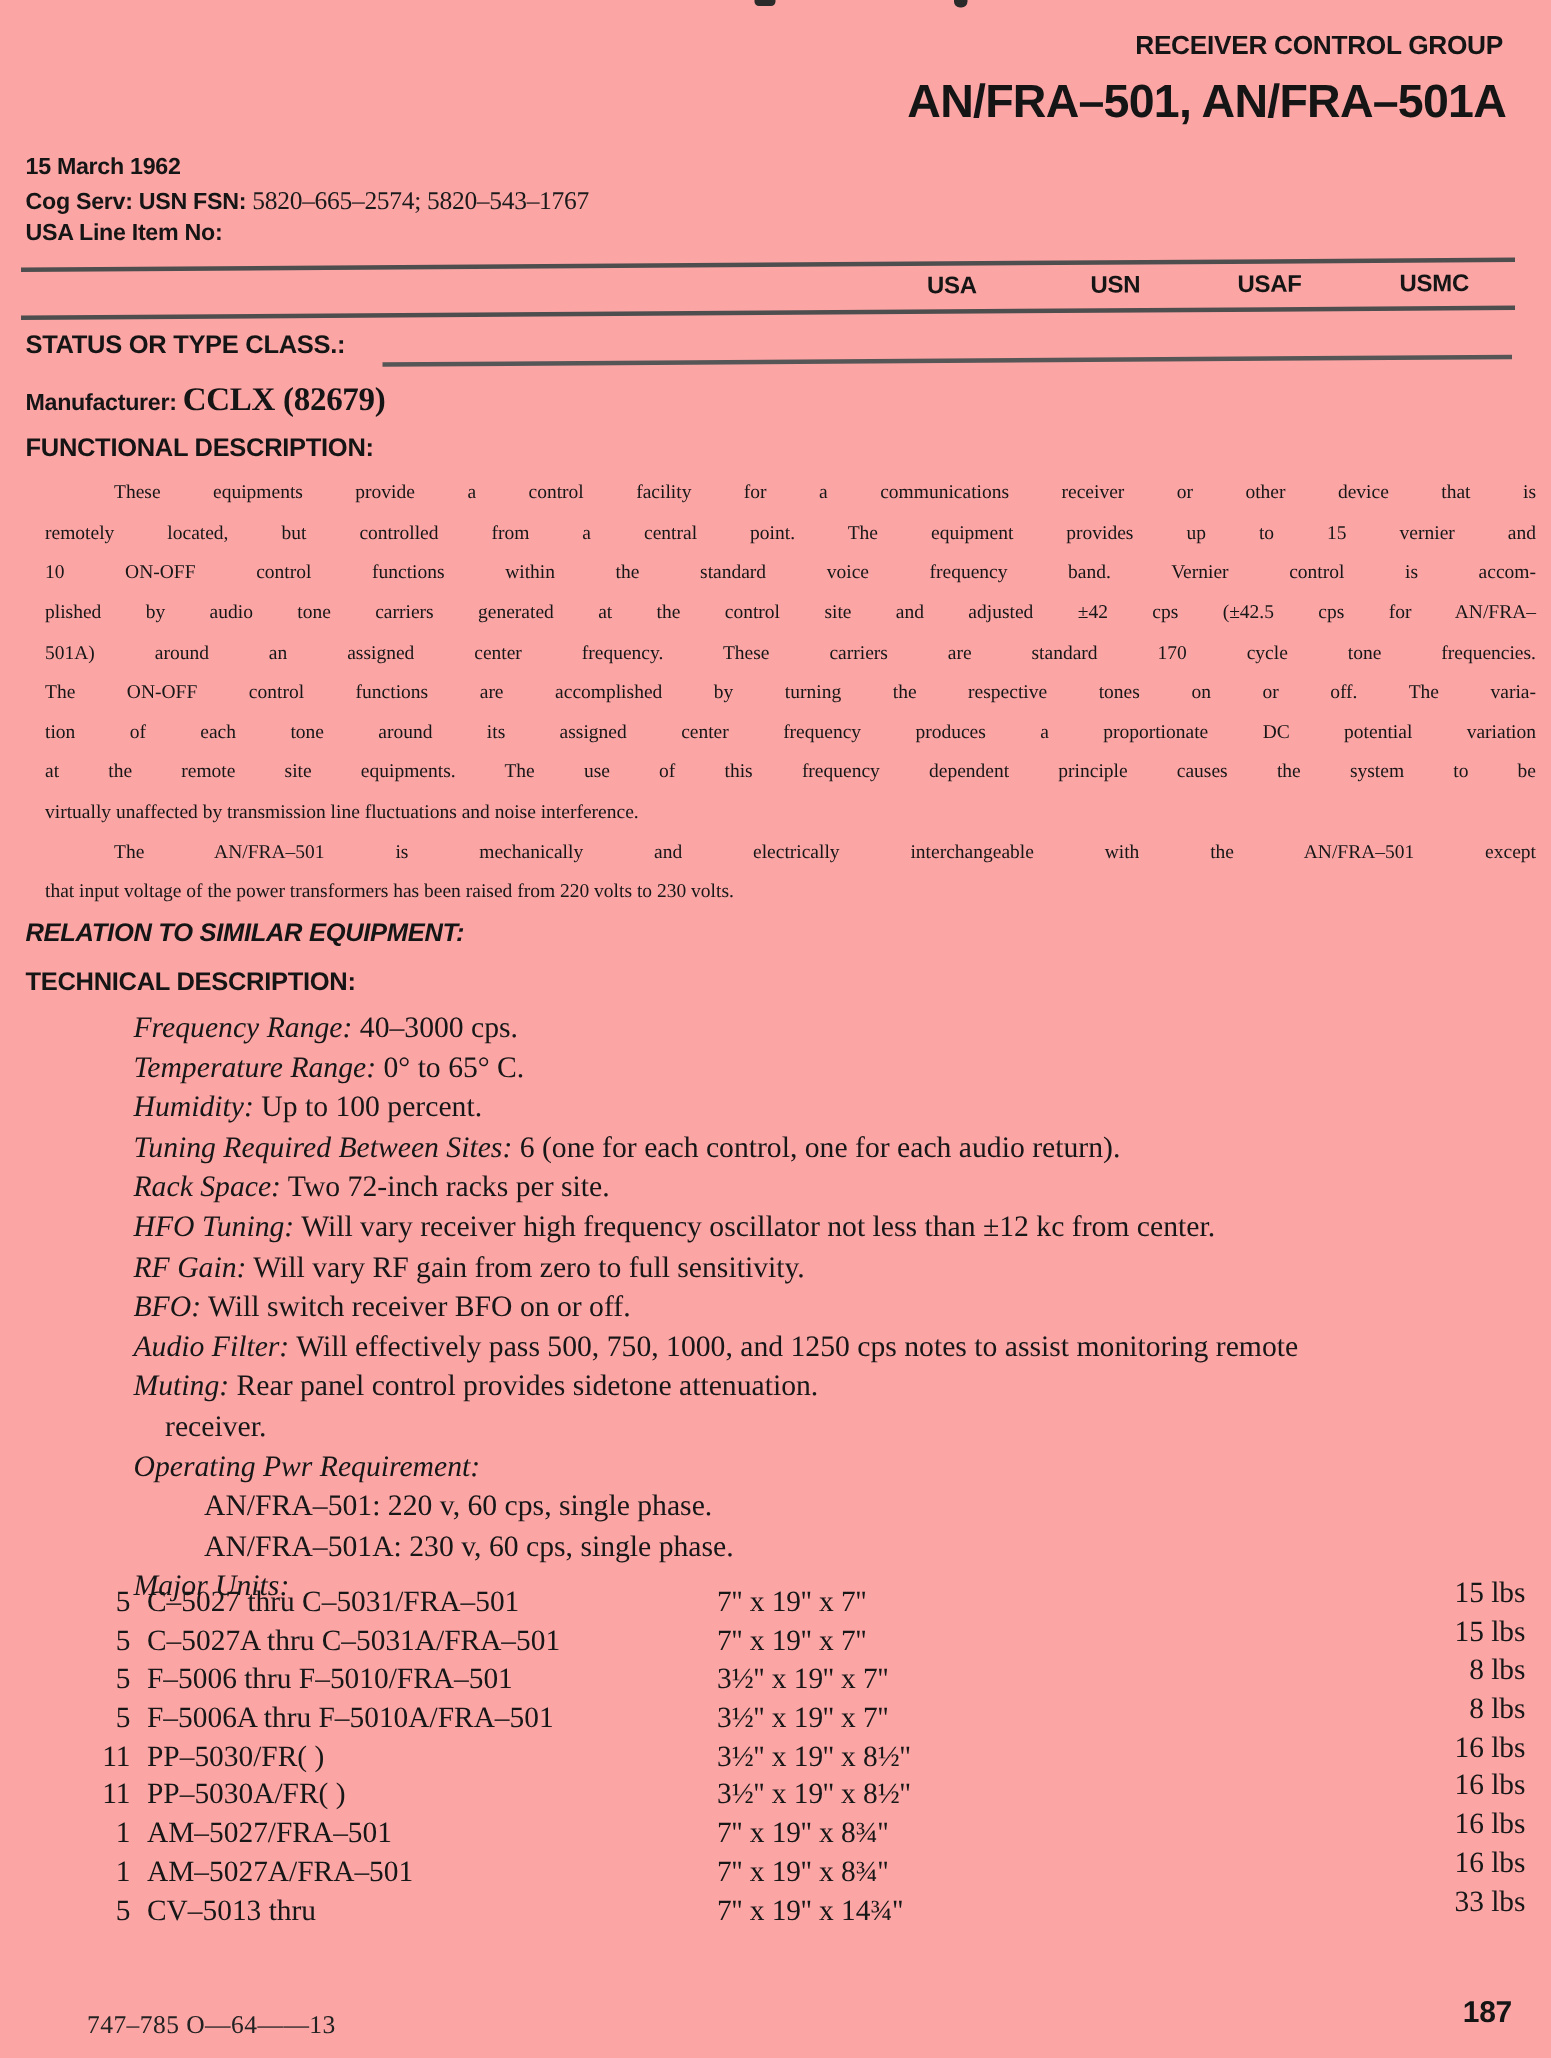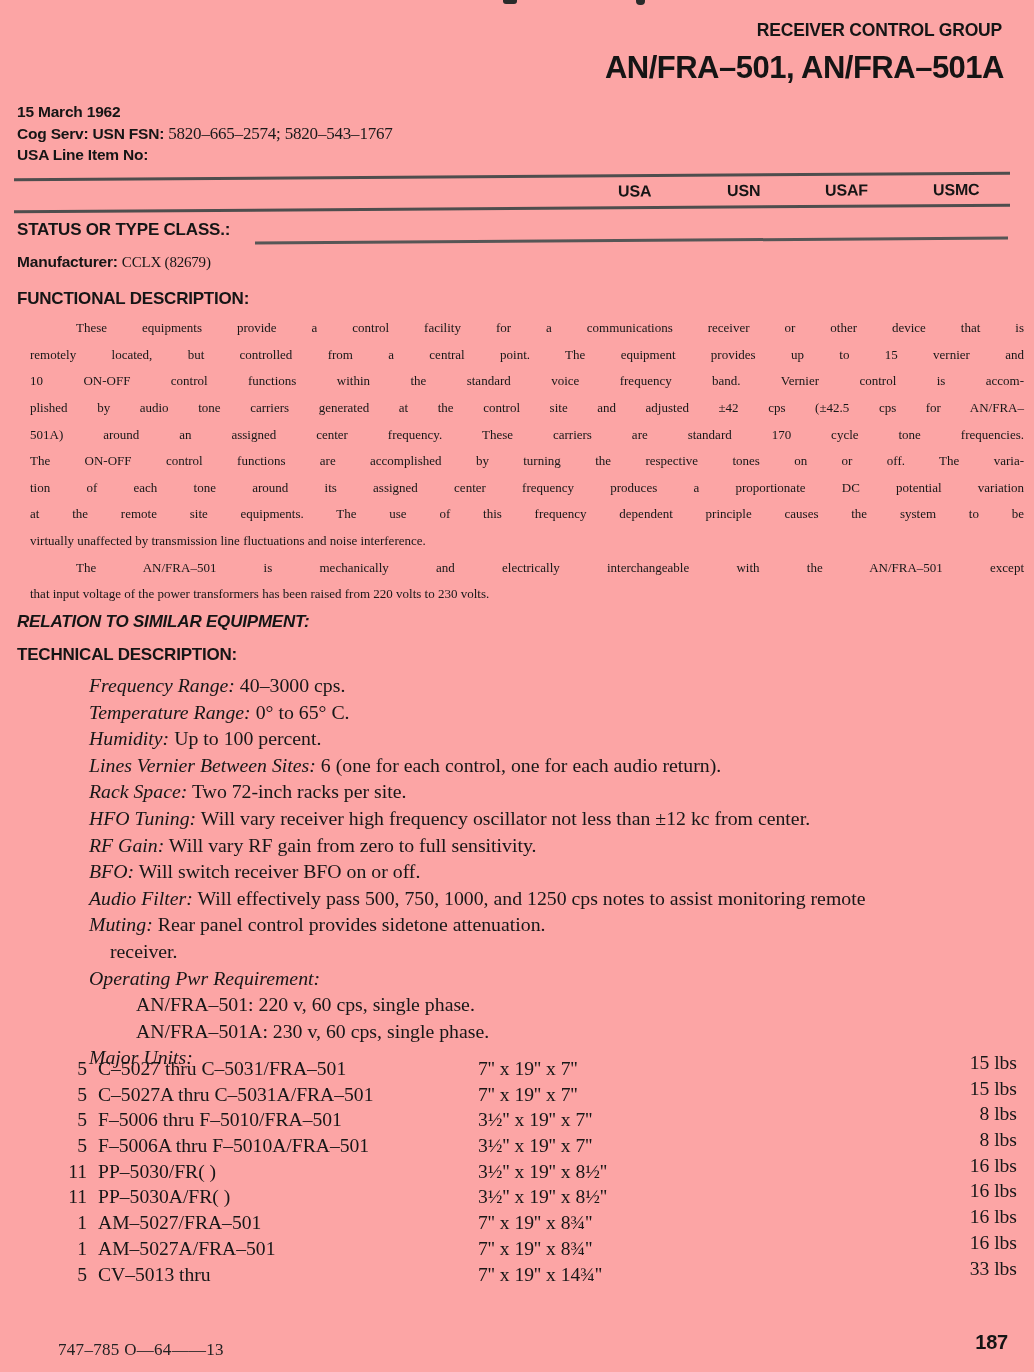--- a/index.html
+++ b/index.html
@@ -25,21 +25,21 @@
   .rule1 { left:14px; top:175px; width:996px; height:3px; }
   .rule2 { left:14px; top:207px; width:996px; height:3px; }
   .rule3 { left:255px; top:239px; width:753px; height:2.5px; background:#565656; }
 
   .services { top:183px; left:0; width:1034px; font-size:16px; transform:rotate(-0.25deg); }
   .svc { position:absolute; top:0; }
   .svc0 { left:618px; } .svc1 { left:727px; } .svc2 { left:825px;text-align:right; } .svc3 { left:933px; }
 
   .status-h { left:17px; top:220px; font-size:17px; }
   .manu { left:17px; top:253px; font-size:15.5px; }
-  .manu .val { font-family:"Liberation Serif", serif; font-weight:400; font-size:15px; }
+  .manu .val { font-family:"Liberation Serif", serif; font-weight:700; font-size:22px; }
 
   .func-h { left:17px; top:289px; font-size:17px; }
   .rel-h  { left:17px; top:612px; font-size:17px;font-style:italic; }
   .tech-h { left:17px; top:645px; font-size:17px; }
 
   .paras { left:30px; top:315px; width:994px; font-size:13px; color:#171717; }
   .bodyline { height:26.65px; line-height:26.65px; white-space:nowrap;
               text-align:justify; text-align-last:justify; }
   .bodyline.last { text-align-last:left; }
   .bodyline.first { text-indent:46px; }
@@ -109,21 +109,21 @@
     <div class="bodyline last">that input voltage of the power transformers has been raised from 220 volts to 230 volts.</div>
   </div>
 
   <div class="abs hsans rel-h">RELATION TO SIMILAR EQUIPMENT:</div>
   <div class="abs hsans tech-h">TECHNICAL DESCRIPTION:</div>
 
   <div class="abs tech">
     <div class="tline"><span class="lab">Frequency Range:</span> <span>40–3000 cps.</span></div>
     <div class="tline"><span class="lab">Temperature Range:</span> <span>0° to 65° C.</span></div>
     <div class="tline"><span class="lab">Humidity:</span> <span>Up to 100 percent.</span></div>
-    <div class="tline"><span class="lab">Lines Vernier Between Sites:</span> <span>6 (one for each control, one for each audio return).</span></div>
+    <div class="tline"><span class="lab">Tuning Required Between Sites:</span> <span>6 (one for each control, one for each audio return).</span></div>
     <div class="tline"><span class="lab">Rack Space:</span> <span>Two 72-inch racks per site.</span></div>
     <div class="tline"><span class="lab">HFO Tuning:</span> <span>Will vary receiver high frequency oscillator not less than ±12 kc from center.</span></div>
     <div class="tline"><span class="lab">RF Gain:</span> <span>Will vary RF gain from zero to full sensitivity.</span></div>
     <div class="tline"><span class="lab">BFO:</span> <span>Will switch receiver BFO on or off.</span></div>
     <div class="tline"><span class="lab">Audio Filter:</span> <span>Will effectively pass 500, 750, 1000, and 1250 cps notes to assist monitoring remote</span></div>
     <div class="tline"><span class="lab">Muting:</span> <span>Rear panel control provides sidetone attenuation.</span></div>
     <div class="tline tcont">receiver.</div>
     <div class="tline"><span class="lab">Operating Pwr Requirement:</span></div>
     <div class="tline tsub">AN/FRA–501: 220 v, 60 cps, single phase.</div>
     <div class="tline tsub">AN/FRA–501A: 230 v, 60 cps, single phase.</div>

